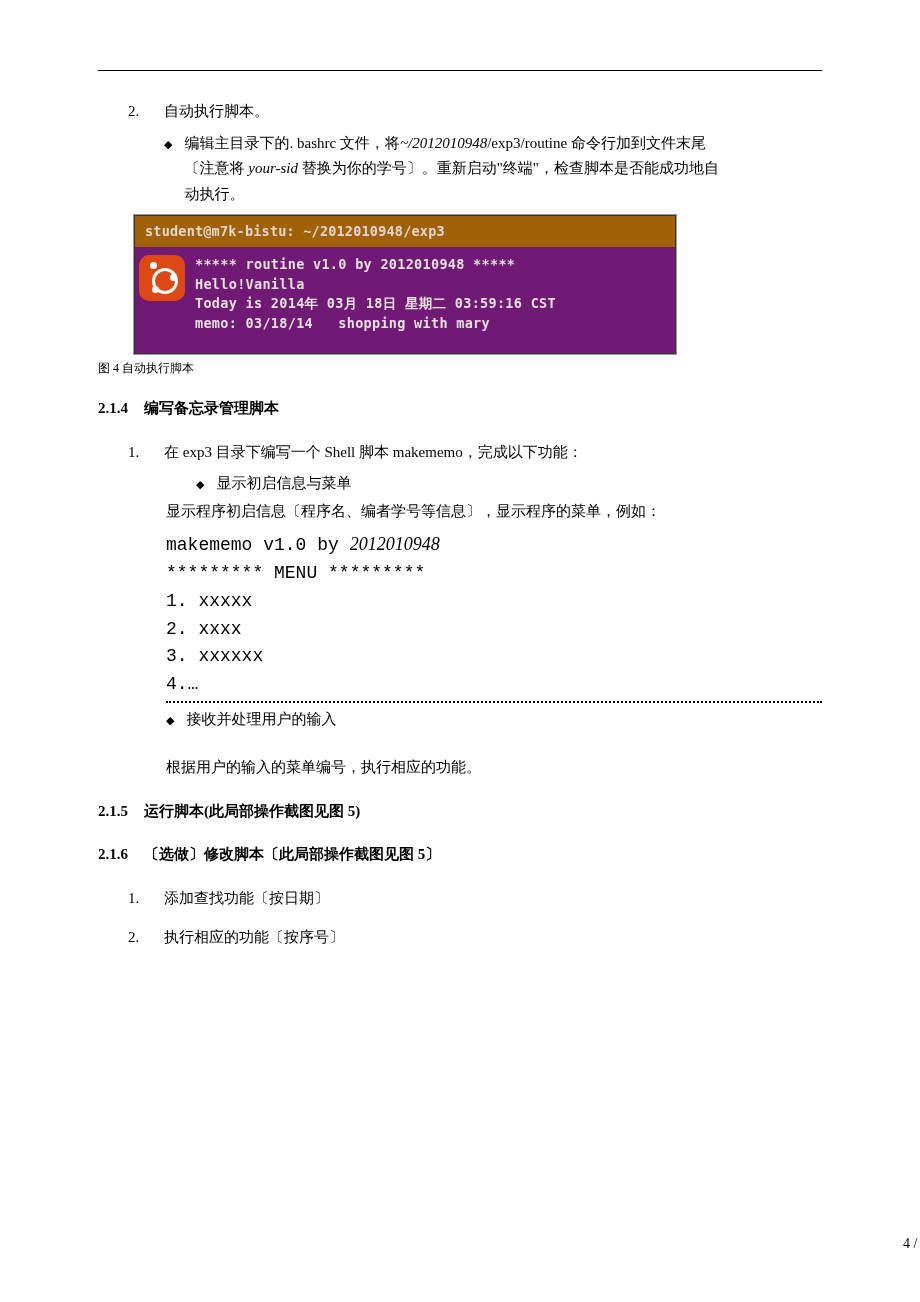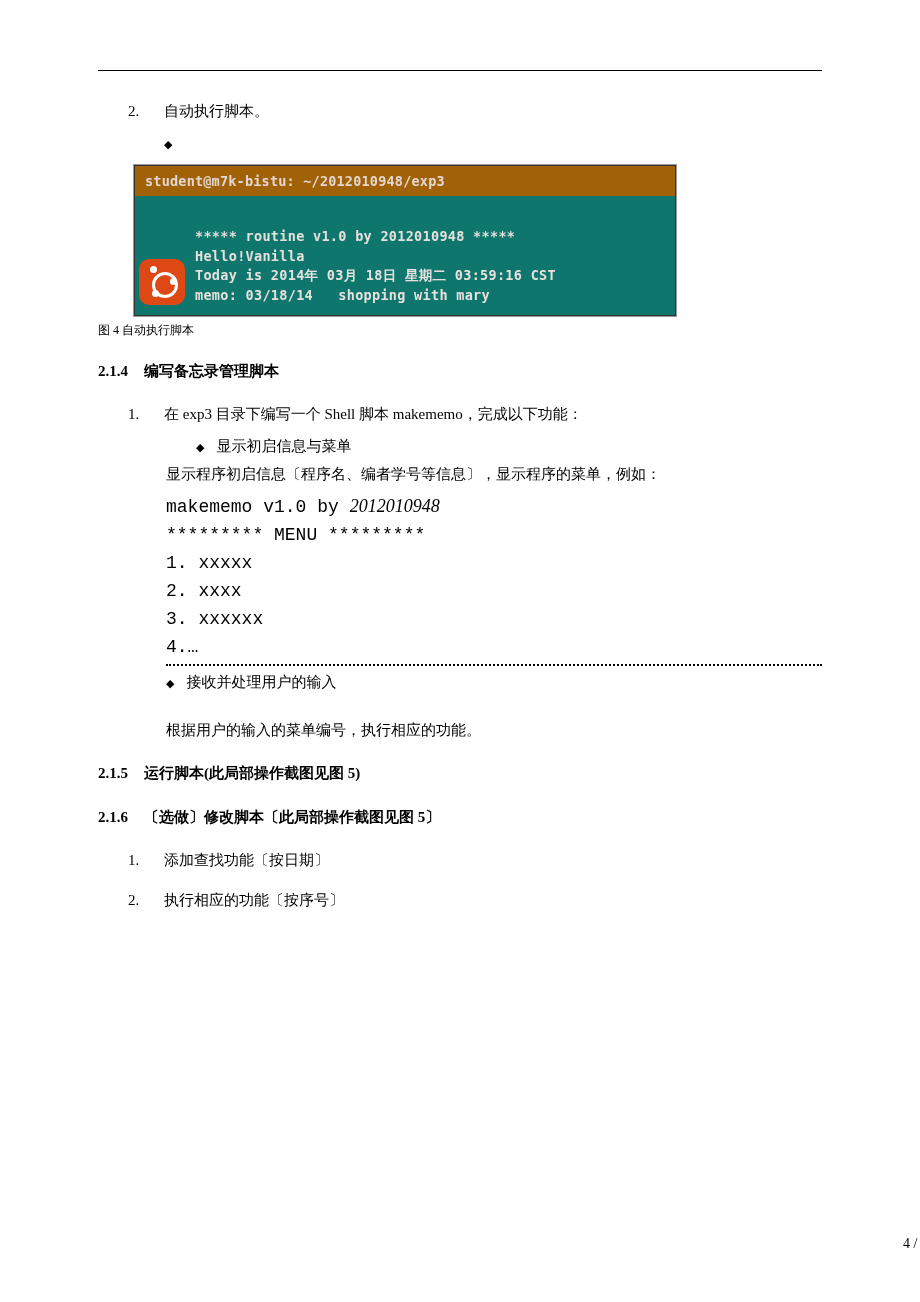--- a/index.html
+++ b/index.html
@@ -63,25 +63,25 @@
     font-size: 13.5px;
   }
   .term-title {
     background: #a16207;
     color: #e3d6d3;
     padding: 4px 10px;
     font-weight: bold;
     letter-spacing: 0.2px;
   }
   .term-body {
-    background: #0f766e;
+    background: #701a75;
     color: #e6e1dc;
     display: flex;
-    align-items: flex-end;
-    padding: 21px 6px 10px 4px;
+    align-items: flex-start;
+    padding: 8px 6px 10px 4px;
     min-height: 88px;
   }
   .ubuntu-logo {
     width: 46px;
     height: 46px;
     background: #dd4814;
     border-radius: 10px;
     display: flex;
     align-items: center;
     justify-content: center;
@@ -166,20 +166,29 @@
 
   <div class="hr-top"></div>
 
   <div class="ol-outer">
     <div class="ol-item">
       <span class="ol-num">2.</span>
       <span>自动执行脚本。</span>
     </div>
     <div class="sub-bullet">
       <span class="diamond">◆</span>
+      <div>
+        <div>
+          <span>编辑主目录下的. bashrc 文件，将</span><span class="italic">~/</span><span class="italic">2012010948</span><span>/exp3/routine 命令行加到文件末尾</span>
+        </div>
+        <div>
+          <span>〔注意将 </span><span class="italic">your-sid</span><span class="quote-cn"> 替换为你的学号〕。重新启动"终端"，检查脚本是否能成功地自</span>
+        </div>
+        <div>动执行。</div>
+      </div>
     </div>
   </div>
 
   <div class="terminal">
     <div class="term-title">student@m7k-bistu: ~/2012010948/exp3</div>
     <div class="term-body">
       <div class="ubuntu-logo">
         <div class="ubuntu-logo-inner">
           <div class="ubuntu-ring"></div>
           <div class="ubuntu-dot d1"></div>

